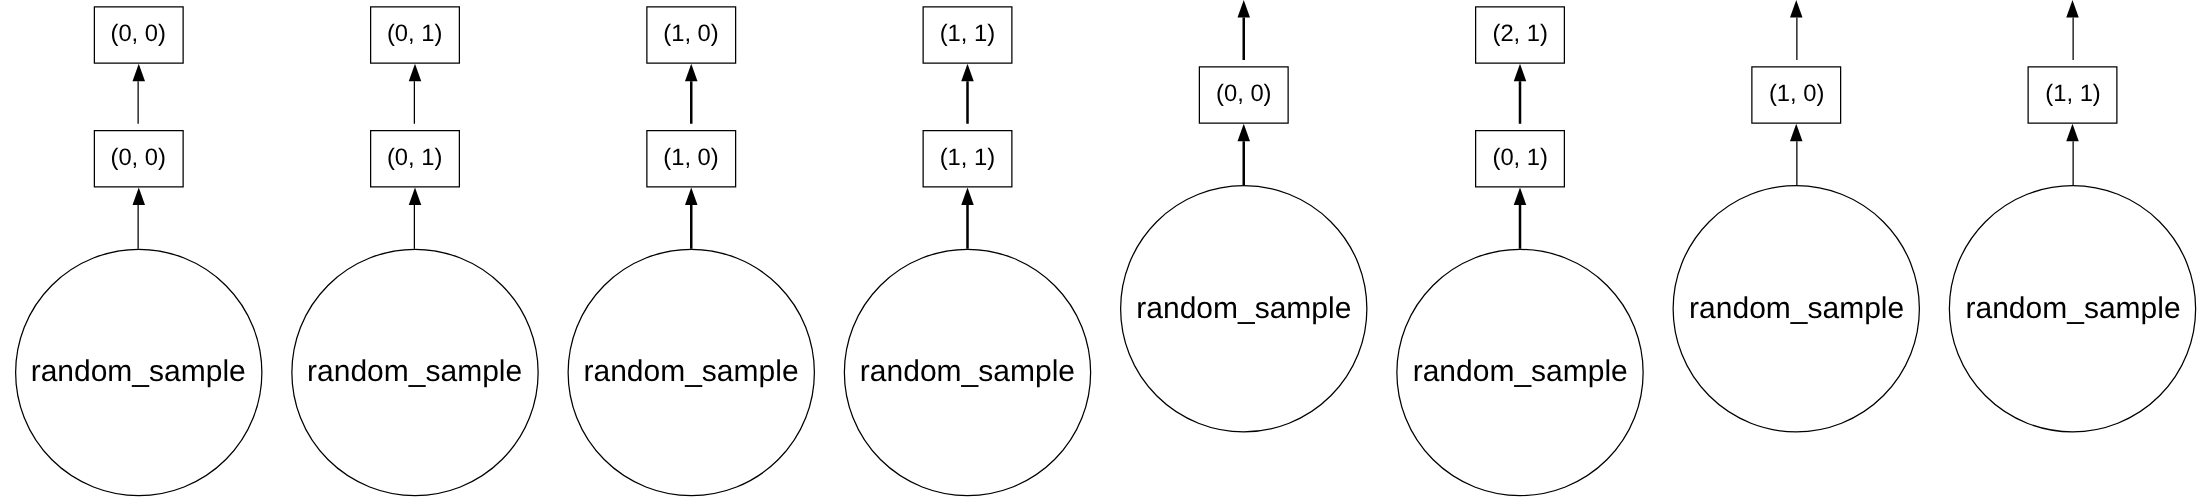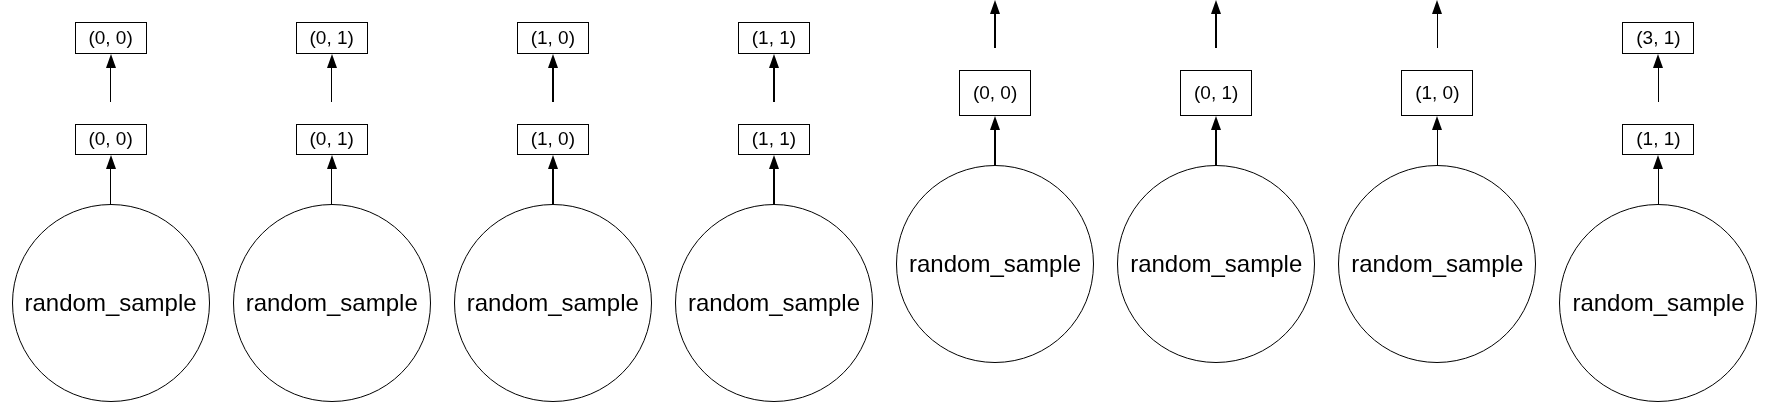--- a/index.html
+++ b/index.html
@@ -17,21 +17,21 @@
     color: #000000;
     overflow: hidden;
   }
   .graph-column {
     flex: 1 1 0;
     display: flex;
     flex-direction: column;
     align-items: center;
   }
   .chunk-box {
-    margin-top: 22px;
+    margin-top: 5px;
     width: 70px;
     height: 44px;
     border: 1.5px solid #000000;
     background: #ffffff;
     display: flex;
     align-items: center;
     justify-content: center;
     font-size: 19px;
     white-space: nowrap;
     box-sizing: content-box;
@@ -140,20 +140,21 @@
     </div>
     <div class="chunk-box">(0, 0)</div>
     <div class="edge edge-lower">
       <div class="arrowhead-up"></div>
       <div class="edge-shaft"></div>
     </div>
     <div class="task-circle">random_sample</div>
   </div>
 
   <div class="graph-column">
+    <div class="chunk-box">(2, 1)</div>
     <div class="edge edge-upper">
       <div class="arrowhead-up"></div>
       <div class="edge-shaft"></div>
     </div>
     <div class="chunk-box">(0, 1)</div>
     <div class="edge edge-lower">
       <div class="arrowhead-up"></div>
       <div class="edge-shaft"></div>
     </div>
     <div class="task-circle">random_sample</div>
@@ -166,21 +167,20 @@
     </div>
     <div class="chunk-box">(1, 0)</div>
     <div class="edge edge-lower">
       <div class="arrowhead-up"></div>
       <div class="edge-shaft"></div>
     </div>
     <div class="task-circle">random_sample</div>
   </div>
 
   <div class="graph-column">
-    <div class="chunk-box">(3, 1)</div>
     <div class="edge edge-upper">
       <div class="arrowhead-up"></div>
       <div class="edge-shaft"></div>
     </div>
     <div class="chunk-box">(1, 1)</div>
     <div class="edge edge-lower">
       <div class="arrowhead-up"></div>
       <div class="edge-shaft"></div>
     </div>
     <div class="task-circle">random_sample</div>

